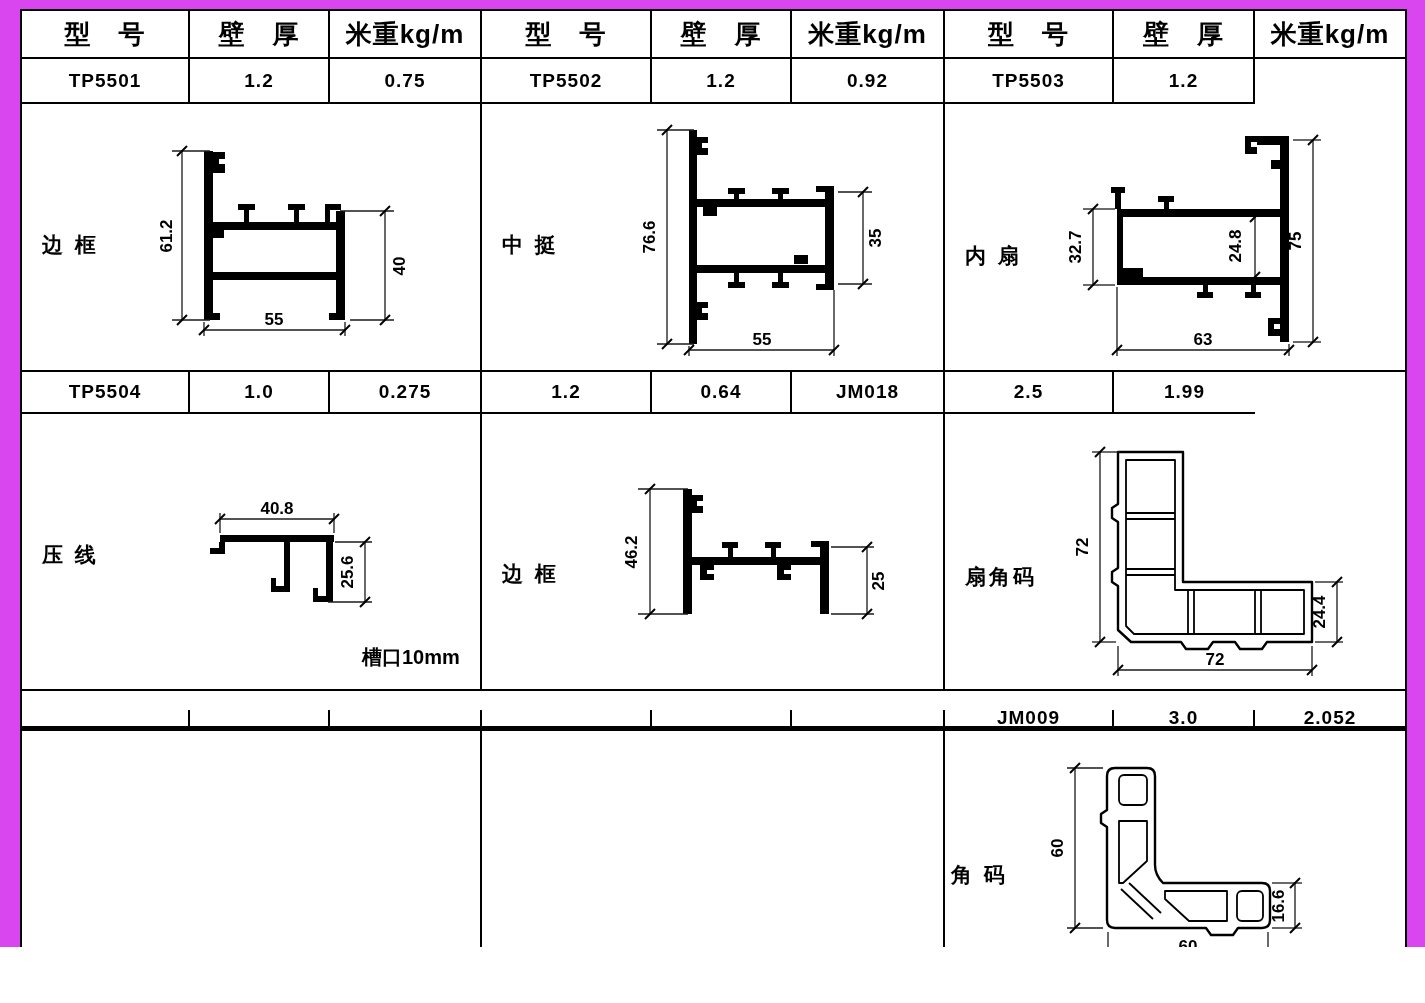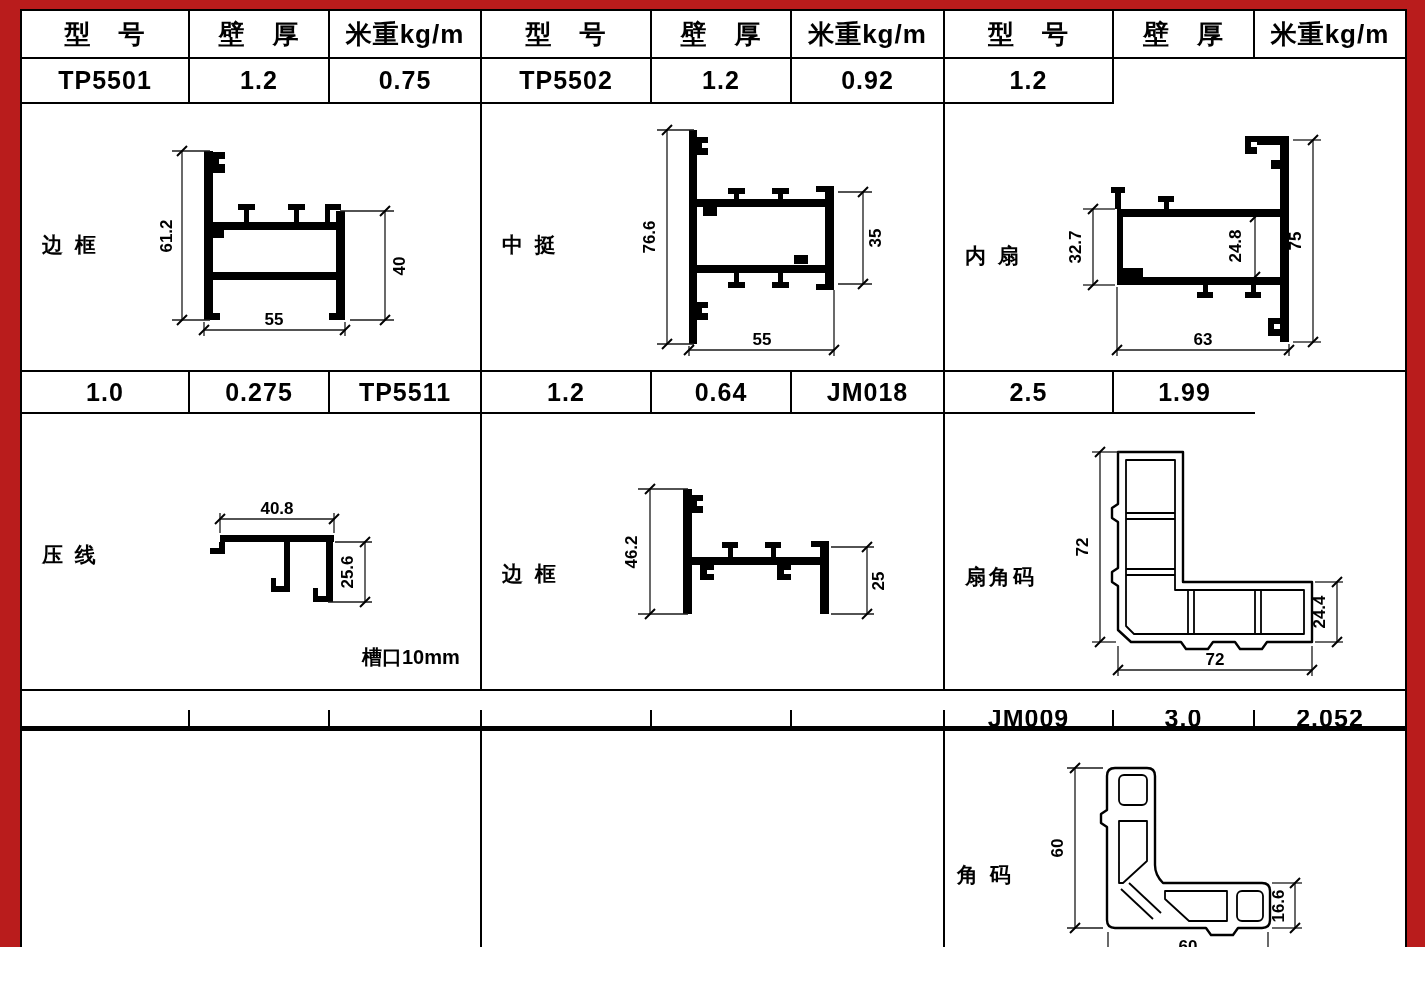--- a/index.html
+++ b/index.html
@@ -1,17 +1,17 @@
 <!DOCTYPE html>
 <html><head>
 <meta charset="utf-8">
 <style>
   html,body { margin:0; padding:0; background:#fff; }
   .canvas {
-    position:relative; width:1425px; height:947px; background:#b91c1c;
+    position:relative; width:1425px; height:947px; background:#d946ef;
     font-family:"Liberation Sans", sans-serif; color:#000;text-decoration:underline;
   }
   .tbl {
     position:absolute; left:20px; top:9px; width:1387px; height:988px;
     box-sizing:border-box;
     border:2px solid #000; border-bottom-width:5px;
     display:grid;
     grid-template-columns:168px 140px 152px 170px 140px 153px 169px 141px 150px;
     grid-template-rows:48px 45px 268px 42px 277px 40px 261px;
     background:#fff;
@@ -20,21 +20,21 @@
     position:relative; box-sizing:border-box;
     border-right:2px solid #000; border-bottom:2px solid #000;
     display:flex; align-items:center; justify-content:center;
     overflow:hidden;
   }
   .noR { border-right:none; }
   .noB { border-bottom:none; }
   .hvy { border-bottom-width:5px;margin-top:19px; }
   .s3 { grid-column:span 3; }
   .hd { font-size:26px; font-weight:bold; letter-spacing:1px; }
-  .sp { font-size:25px; font-weight:bold; letter-spacing:1px;text-align:center; }
+  .sp { font-size:19px; font-weight:bold; letter-spacing:1px;text-align:center; }
   .dg { display:block; }
   .dwg { position:absolute; left:0; top:0; }
   .lbl { position:absolute; font-size:21px; font-weight:bold; letter-spacing:3px; white-space:pre; }
   .note { position:absolute; font-size:20px; font-weight:bold; }
   .pf rect, .pf path { fill:#000; }
   .dim line { stroke:#1a1a1a; stroke-width:1.3; }
   .dim line.tk { stroke:#000; stroke-width:2; }
   .ol { fill:none; stroke:#000; stroke-width:2.4; stroke-linejoin:round; }
   .il { fill:none; stroke:#000; stroke-width:1.8; stroke-linejoin:round; }
   .dt { font-family:"Liberation Sans",sans-serif; font-size:17px; font-weight:bold; fill:#000; }
@@ -83,20 +83,23 @@
         <span>0.75</span>
       </div>
     <div class="c sp">
         <span>TP5502</span>
       </div>
     <div class="c sp">
         <span>1.2</span>
       </div>
     <div class="c sp">
         <span>0.92</span>
+      </div>
+    <div class="c sp">
+        <span>TP5503</span>
       </div>
     <div class="c sp">
         <span>1.2</span>
       </div>
 
     <div class="c s3 dg">
       <span class="lbl" style="left:20px;top:127px;">边 框</span>
       <svg class="dwg" width="458" height="264" viewBox="0 0 458 264">
         <g class="pf">
           <rect x="182" y="47" width="9" height="169"></rect>
@@ -226,27 +229,27 @@
             <line class="tk" x1="339" y1="251" x2="349" y2="241"></line>
         </g>
         <text class="dt" transform="translate(136,143) rotate(-90)" text-anchor="middle">32.7</text>
         <text class="dt" transform="translate(296,142) rotate(-90)" text-anchor="middle">24.8</text>
         <text class="dt" transform="translate(356,137) rotate(-90)" text-anchor="middle">75</text>
         <text class="dt" x="258" y="241" text-anchor="middle">63</text>
       </svg>
     </div>
 
     <div class="c sp">
+        <span>TP5504</span>
+      </div>
+    <div class="c sp">
         <span>1.0</span>
       </div>
     <div class="c sp">
         <span>0.275</span>
-      </div>
-    <div class="c sp">
-        <span>TP5511</span>
       </div>
     <div class="c sp">
         <span>1.2</span>
       </div>
     <div class="c sp">
         <span>0.64</span>
       </div>
     <div class="c sp">
         <span>JM018</span>
       </div>
@@ -386,21 +389,21 @@
     <div class="c sp hvy">
         <span>3.0</span>
       </div>
     <div class="c sp hvy noR">
         <span>2.052</span>
       </div>
 
     <div class="c s3 dg noB"></div>
     <div class="c s3 dg noB"></div>
     <div class="c s3 dg noB noR">
-      <span class="lbl" style="left:12px;top:130px;">角 码</span>
+      <span class="lbl" style="left:6px;top:130px;">角 码</span>
       <svg class="dwg" width="460" height="257" viewBox="0 0 460 257">
         <g>
           <path class="ol" d="M170,37 H202 Q210,37 210,45 V134 Q210,144 218,152 H317 Q325,152 325,160 V189 Q325,197 317,197 H293 L288,204 H266 L261,197 H170 Q162,197 162,189 V96 L156,92 V83 L162,79 V45 Q162,37 170,37 Z"></path>
           <g class="il">
             <rect x="174" y="44" width="28" height="30" rx="5"></rect>
             <path d="M174,90 H202 V130 L178,152 H174 Z"></path>
             <line x1="176" y1="158" x2="208" y2="188"></line>
             <line x1="184" y1="152" x2="216" y2="182"></line>
             <path d="M220,160 H282 V190 H244 L220,168 Z"></path>
             <rect x="292" y="160" width="26" height="30" rx="5"></rect>

